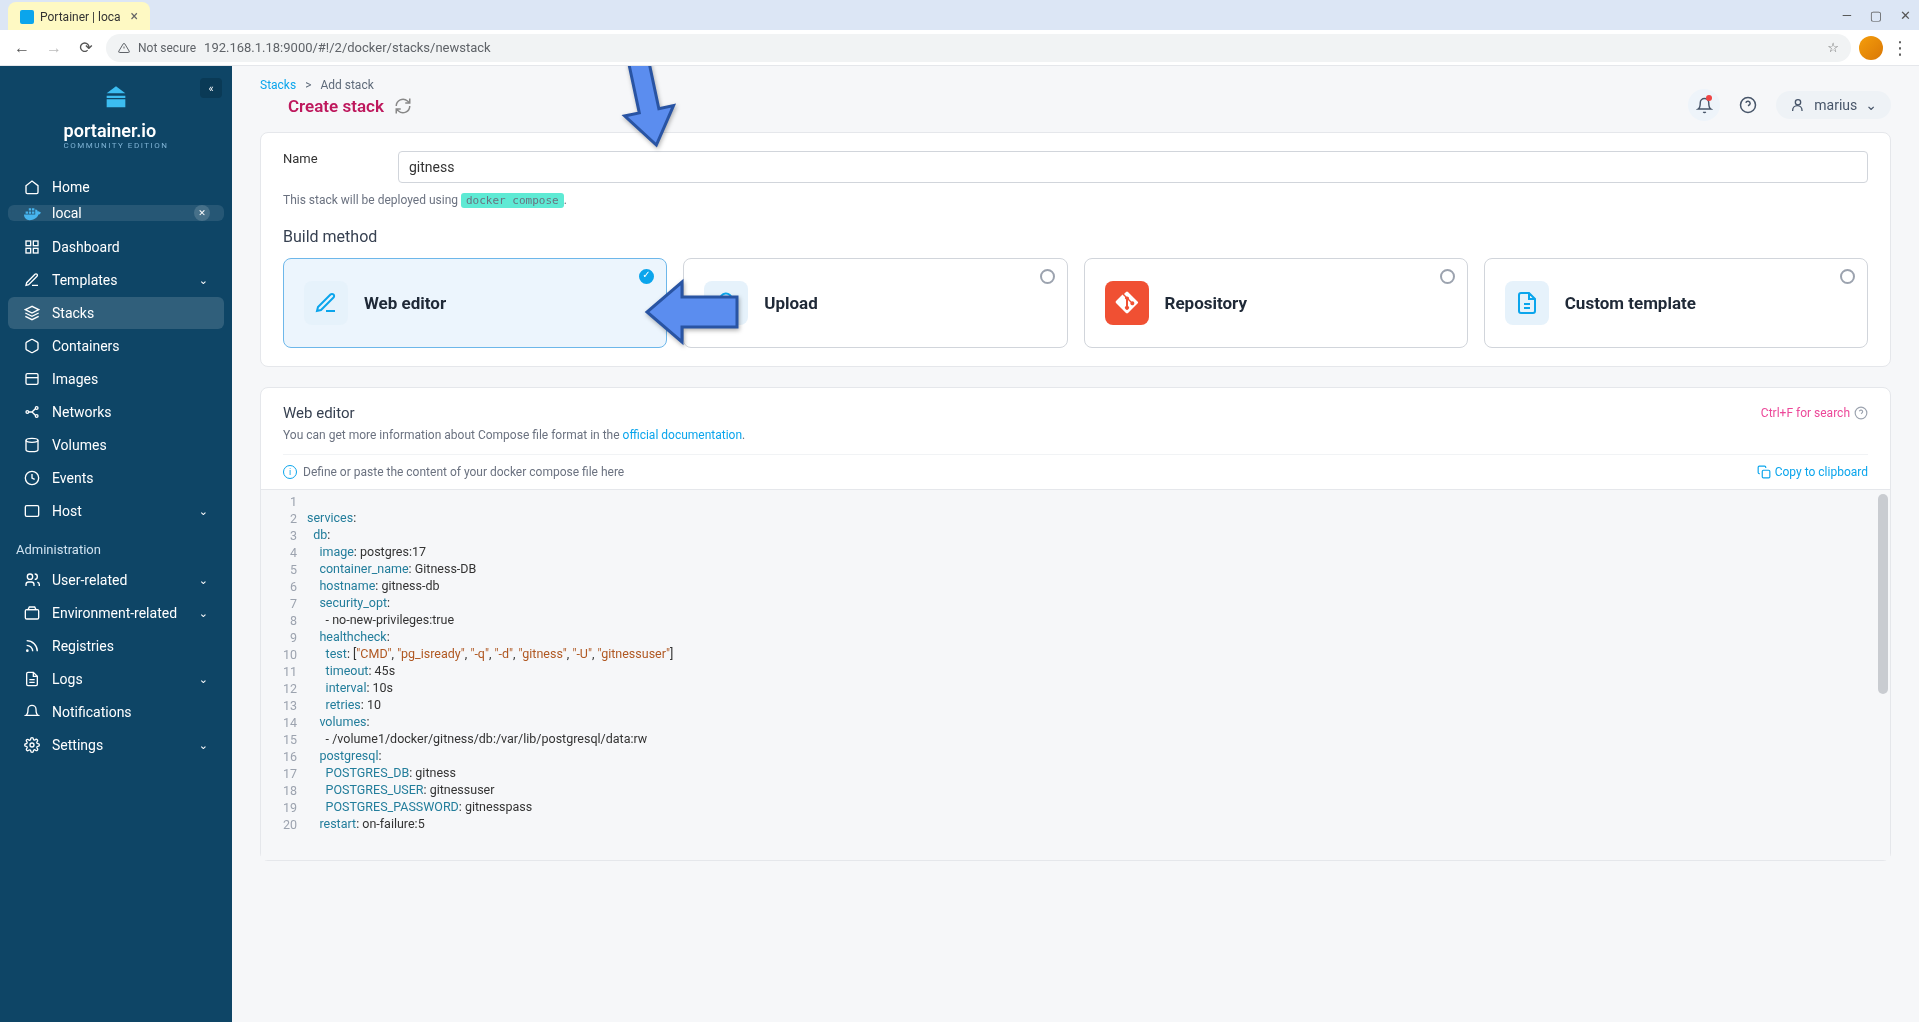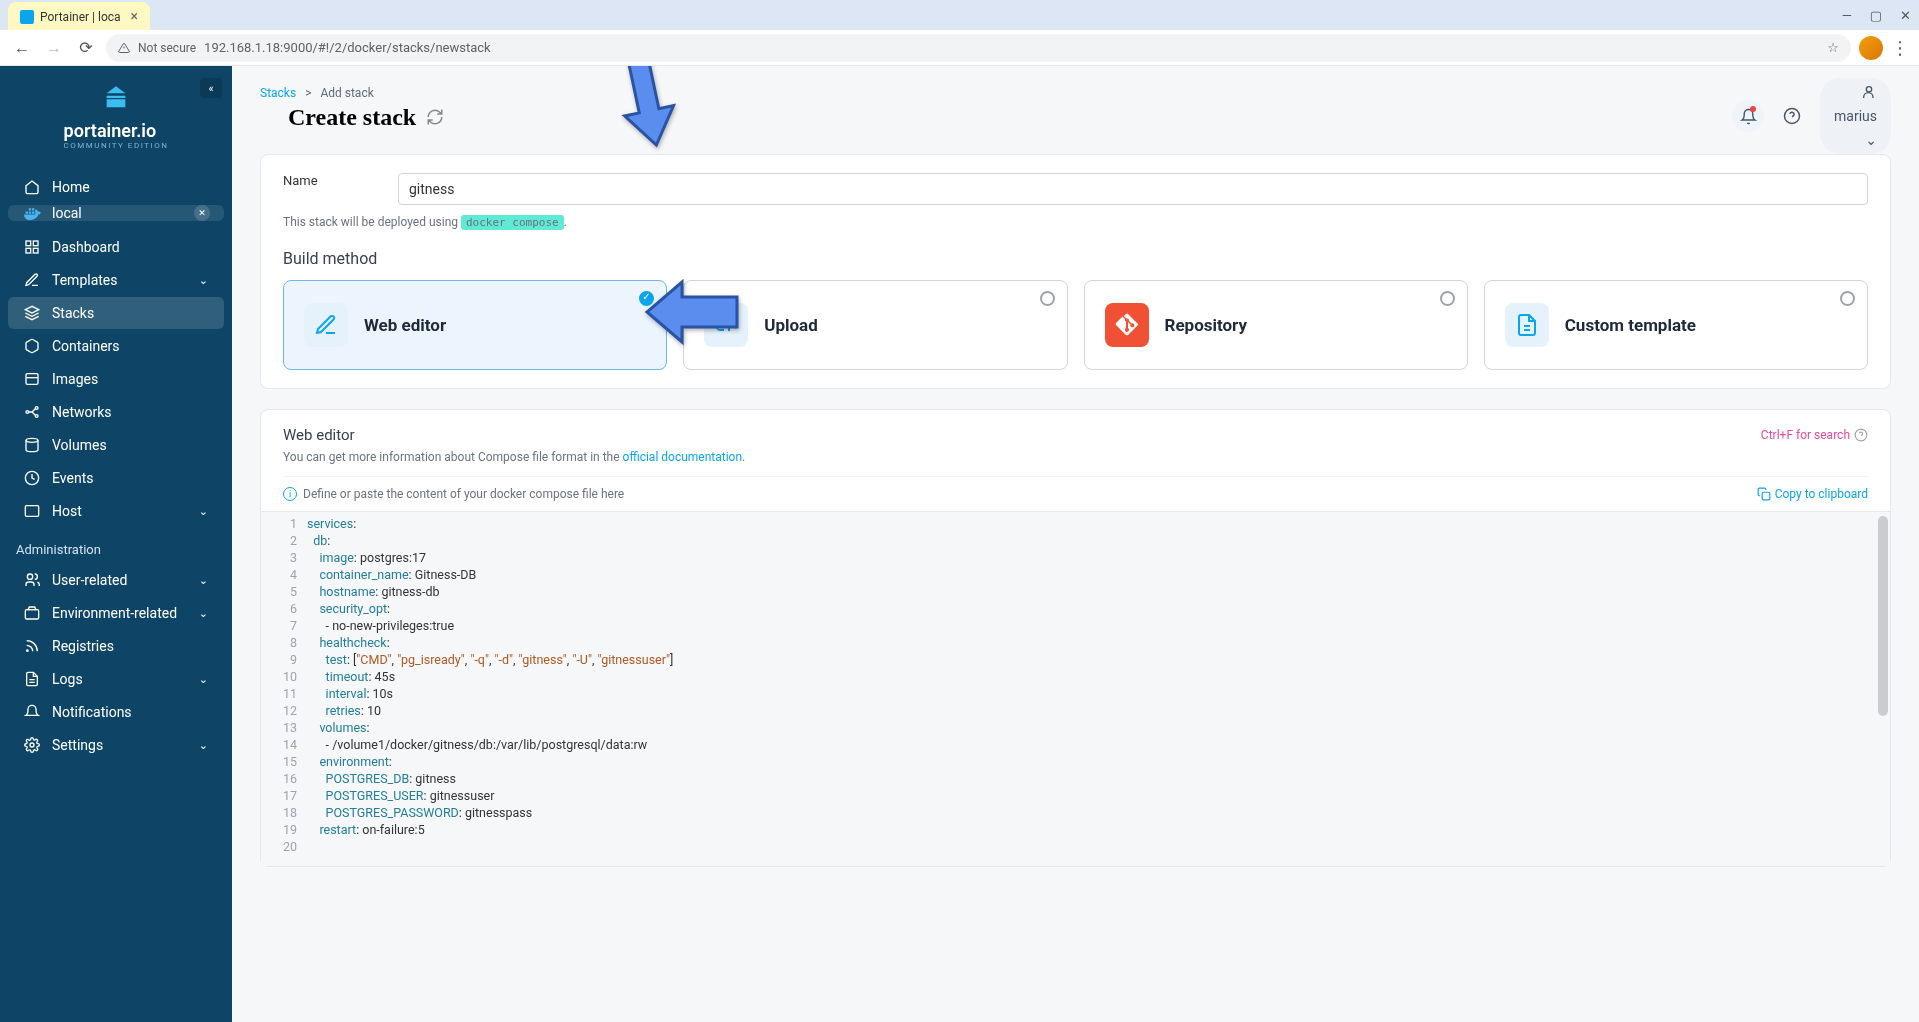--- a/index.html
+++ b/index.html
@@ -39,28 +39,28 @@
 .env-item { display: flex; align-items: center; gap: 10px; padding: 0 14px; background: rgba(255,255,255,0.10); margin: 2px 8px 10px; border-radius: 6px; font-size: 14px; }
 .env-item .close { margin-left: auto; width: 16px; height: 16px; border-radius: 50%; background: rgba(255,255,255,0.15); display: flex; align-items: center; justify-content: center; font-size: 9px; cursor:pointer; }
 .whale { color: #47b4ed; }
 
 
 .main { flex: 1; background: #f6f7f9; overflow-y: auto; position: relative; }
 .topbar { display: flex; align-items: center; justify-content: space-between; padding: 12px 28px 0; }
 .breadcrumb { font-size: 12px; color: #5f6b7a; }
 .breadcrumb a { color: #0ba5ec; text-decoration: none; }
 .page-title-row { display: flex; align-items: center; gap: 10px; padding: 4px 28px 16px; }
-.page-title { font-size: 24px; font-weight: 600; color: #000000; font-family: Liberation Serif, serif; }
+.page-title { font-size: 17px; font-weight: 600; color: #be185d; }
 .refresh-icon { color: #888; cursor: pointer; }
 
 .top-right { display: flex; gap: 12px; align-items: center; }
 .icon-btn { width: 32px; height: 32px; border-radius: 50%; display: flex; align-items: center; justify-content: center; color: #555; cursor: pointer; }
 .icon-btn.bell { background: #eef4fa; position: relative; }
 .bell-dot { position: absolute; top: 6px; right: 8px; width: 6px; height: 6px; border-radius: 50%; background: #ef4444; }
-.user-chip { display: flex; align-items: flex-end; gap: 8px; background: #eef2f6; border-radius: 20px; padding: 6px 14px; color: #475569; cursor: pointer; font-size: 14px; flex-direction: column; }
+.user-chip { display: flex; align-items: flex-start; gap: 8px; background: #eef2f6; border-radius: 20px; padding: 6px 14px; color: #475569; cursor: pointer; font-size: 14px; }
 
 .card { background: #fff; border: 1px solid #e5e7eb; border-radius: 8px; margin: 0 28px 20px; padding: 18px 22px; }
 .form-row { display: flex; align-items: flex-start; gap: 25px; margin-bottom: 10px; }
 .form-label { width: 90px; font-size: 13px; color: #333; }
 .input { flex: 1; border: 1px solid #d1d5db; border-radius: 4px; padding: 7px 10px; font-size: 14px; color: #333; }
 .hint { font-size: 12px; color: #6b7280; margin-top: 4px; }
 .hint code { background: #5eead4; padding: 1px 5px; border-radius: 3px; font-family: Consolas, monospace; font-size: 11px; }
 
 .section-title { font-size: 16px; color: #374151; margin: 20px 0 12px; }
 .methods { display: flex; gap: 16px; }
@@ -81,21 +81,21 @@
 .editor-hint { font-size: 12px; color: #ec4899; display: flex; align-items: center; gap: 4px; }
 .editor-desc { font-size: 12px; color: #6b7280; margin: 6px 0 12px; }
 .editor-desc a { color: #0ba5ec; text-decoration: none; }
 .editor-toolbar { display: flex; justify-content: space-between; align-items: center; font-size: 12px; color: #6b7280; border-top: 1px solid #f1f3f5; padding: 10px 0; }
 .copy-link { color: #0ba5ec; display: flex; gap: 4px; align-items: center; cursor: pointer; }
 .info-circle { width: 14px; height: 14px; border-radius: 50%; border: 1px solid #0ba5ec; color: #0ba5ec; display: inline-flex; align-items: center; justify-content: center; font-size: 9px; }
 
 .code-area { background: #f6f7f9; border-top: 1px solid #e5e7eb; margin: 0 -22px; padding: 4px 0 10px; display: flex; font-family: Consolas, "Courier New", monospace; font-size: 12.5px; line-height: 1.35; position: relative; }
 .gutter { width: 46px; text-align: right; color: #9ca3af; padding-right: 10px; user-select: none; }
 .gutter div { height: 17px; }
-.code { flex: 1; color: #333; }
+.code { flex: 1; color: #333; margin-top: 16px; }
 .code div { height: 17px; white-space: pre; }
 .k-key { color: #227d9b; }
 .k-str { color: #b05822; }
 .k-punc { color: #333; }
 .code-scroll { position: absolute; right: 2px; top: 4px; width: 10px; height: 200px; background: #c9ccd1; border-radius: 5px; }
 
 .arrow-annot { position: absolute; z-index: 10; pointer-events: none; }
 .arrow-annot svg { filter: drop-shadow(1px 2px 2px rgba(0,0,0,0.3)); }
 
 svg { display: block; }
@@ -477,21 +477,21 @@
             <div><span>    </span><span class="k-key">hostname</span><span class="k-punc">: </span><span>gitness-db</span></div>
             <div><span>    </span><span class="k-key">security_opt</span><span class="k-punc">:</span></div>
             <div><span>      </span><span class="k-punc">- </span><span>no-new-privileges:true</span></div>
             <div><span>    </span><span class="k-key">healthcheck</span><span class="k-punc">:</span></div>
             <div><span>      </span><span class="k-key">test</span><span class="k-punc">: [</span><span class="k-str">"CMD"</span><span class="k-punc">, </span><span class="k-str">"pg_isready"</span><span class="k-punc">, </span><span class="k-str">"-q"</span><span class="k-punc">, </span><span class="k-str">"-d"</span><span class="k-punc">, </span><span class="k-str">"gitness"</span><span class="k-punc">, </span><span class="k-str">"-U"</span><span class="k-punc">, </span><span class="k-str">"gitnessuser"</span><span class="k-punc">]</span></div>
             <div><span>      </span><span class="k-key">timeout</span><span class="k-punc">: </span><span>45s</span></div>
             <div><span>      </span><span class="k-key">interval</span><span class="k-punc">: </span><span>10s</span></div>
             <div><span>      </span><span class="k-key">retries</span><span class="k-punc">: </span><span>10</span></div>
             <div><span>    </span><span class="k-key">volumes</span><span class="k-punc">:</span></div>
             <div><span>      </span><span class="k-punc">- </span><span>/volume1/docker/gitness/db:/var/lib/postgresql/data:rw</span></div>
-            <div><span>    </span><span class="k-key">environment</span><span class="k-punc">:</span></div>
+            <div><span>    </span><span class="k-key">postgresql</span><span class="k-punc">:</span></div>
             <div><span>      </span><span class="k-key">POSTGRES_DB</span><span class="k-punc">: </span><span>gitness</span></div>
             <div><span>      </span><span class="k-key">POSTGRES_USER</span><span class="k-punc">: </span><span>gitnessuser</span></div>
             <div><span>      </span><span class="k-key">POSTGRES_PASSWORD</span><span class="k-punc">: </span><span>gitnesspass</span></div>
             <div><span>    </span><span class="k-key">restart</span><span class="k-punc">: </span><span>on-failure:5</span></div>
             <div></div>
           </div>
         <div class="code-scroll"></div>
       </div>
     </div>
 

